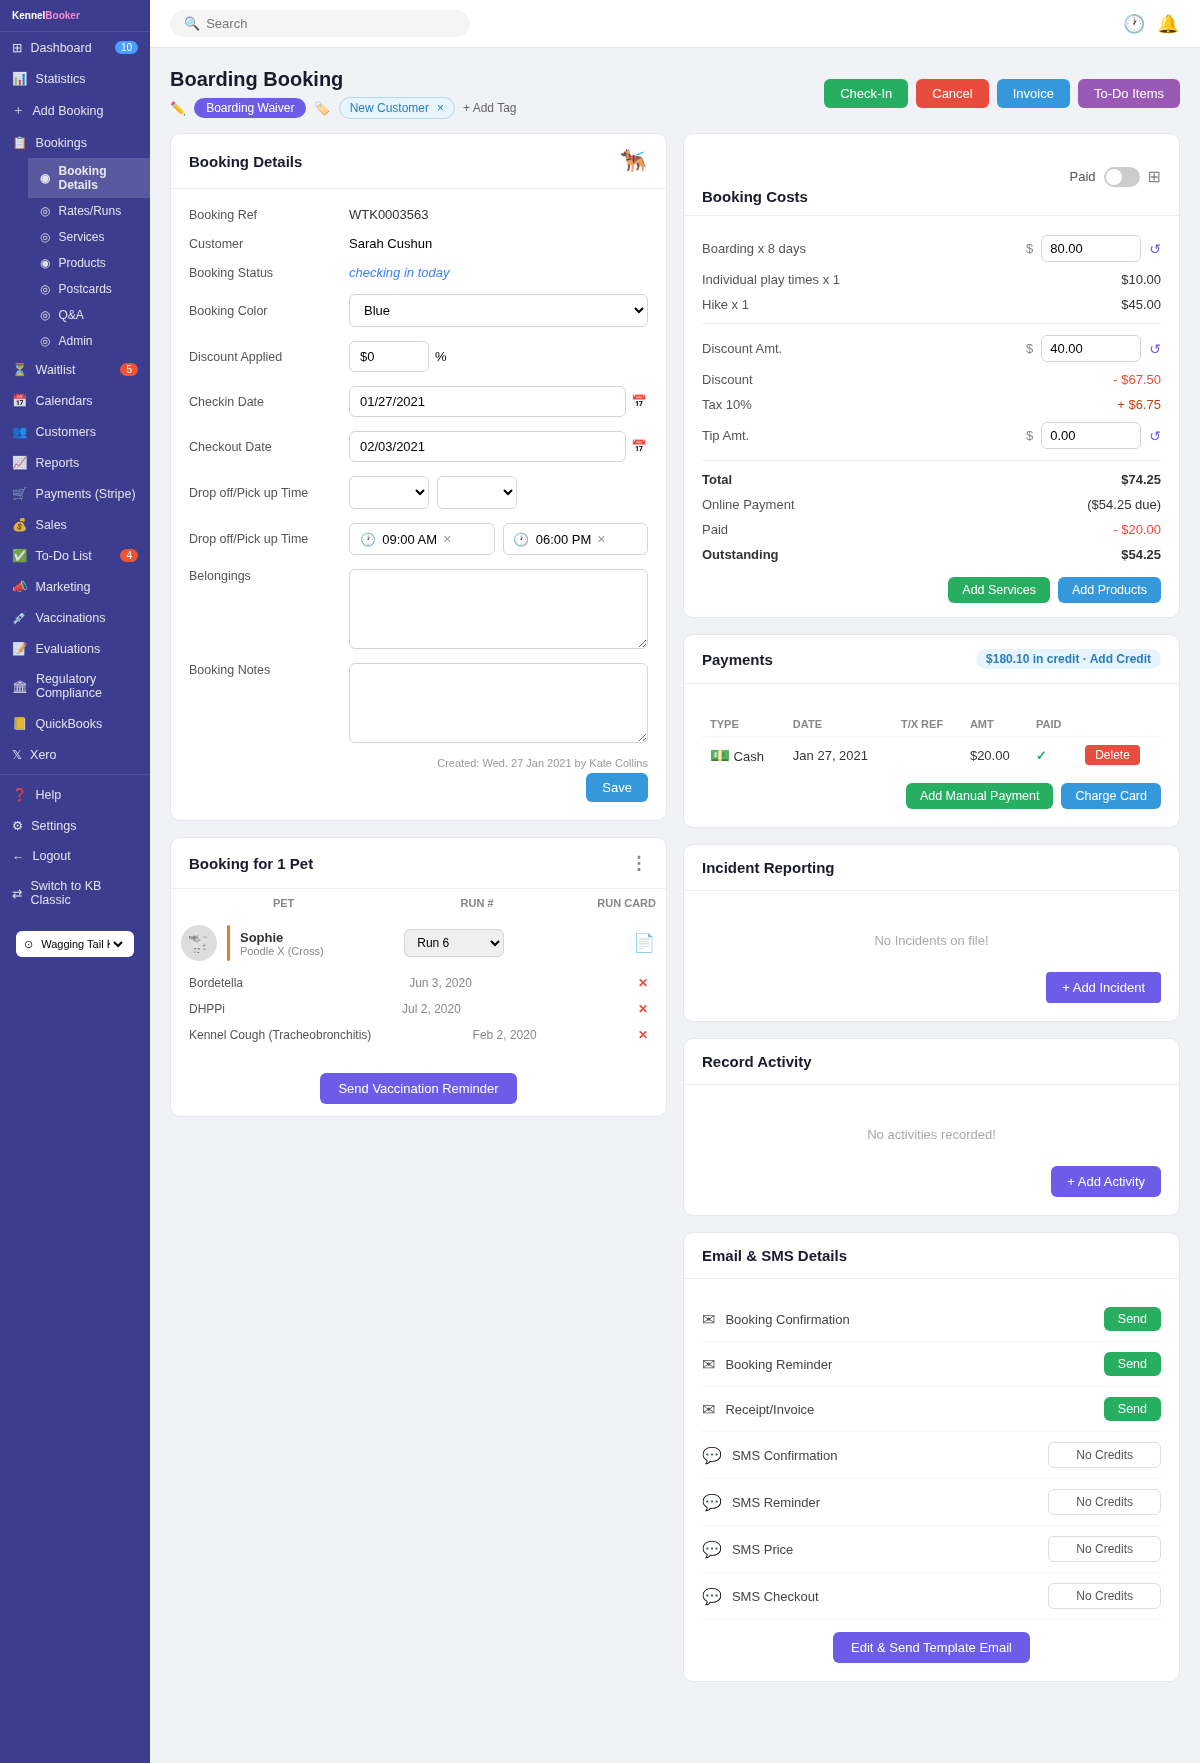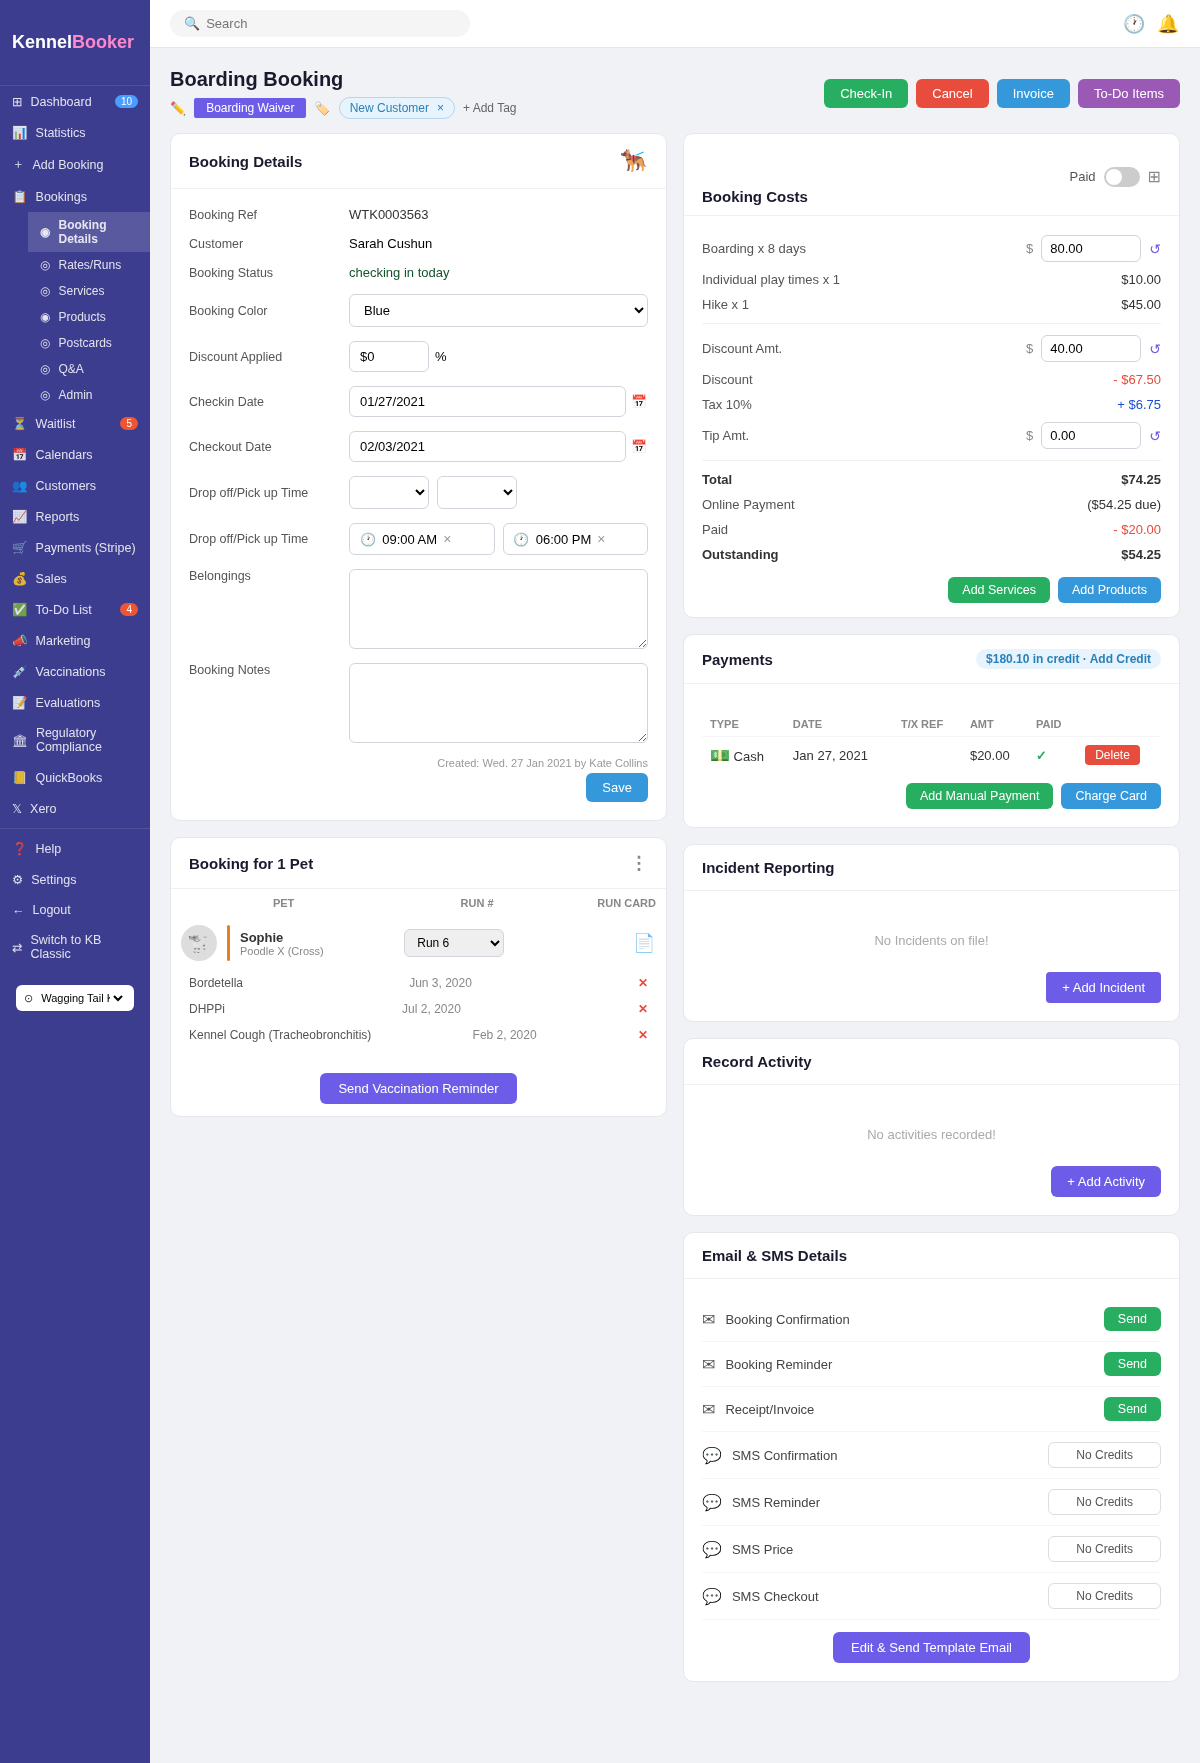--- a/index.html
+++ b/index.html
@@ -1,20 +1,20 @@
 <!DOCTYPE html>
 <html><head>
   <meta charset="utf-8">
   <style>
     * { box-sizing: border-box; margin: 0; padding: 0; }
     body { font-family: -apple-system, BlinkMacSystemFont, 'Segoe UI', sans-serif; font-size: 13px; background: #f0f2f5; display: flex; height: 100vh; overflow: hidden; }
 
     
     .sidebar { width: 150px; background: #3d3d8f; color: #fff; display: flex; flex-direction: column; height: 100vh; overflow-y: auto; flex-shrink: 0; }
-    .sidebar-logo { padding: 32px 12px; font-size: 18px; font-weight: bold; color: #fff; border-bottom: 1px solid rgba(255,255,255,0.1); }
+    .sidebar-logo { padding: 10px 12px; font-size: 10px; font-weight: bold; color: #fff; border-bottom: 1px solid rgba(255,255,255,0.1); }
     .sidebar-logo span { color: #f8c; }
     .sidebar-item { display: flex; align-items: center; padding: 8px 12px; cursor: pointer; font-size: 12.5px; color: rgba(255,255,255,0.85); gap: 8px; position: relative; }
     .sidebar-item.active { background: rgba(255,255,255,0.15); font-weight: 600; }
     .sidebar-item .badge { background: #e53; color: #fff; border-radius: 10px; padding: 1px 6px; font-size: 10px; margin-left: auto; }
     .sidebar-item .badge.blue { background: #4a9eff; }
     .sidebar-sub { padding-left: 28px; }
     .sidebar-sub .sidebar-item { font-size: 12px; padding: 6px 12px; }
     .sidebar-divider { border-bottom: 1px solid rgba(255,255,255,0.1); margin: 4px 0; }
     .sidebar-kennel { margin: 8px; background: #fff; border-radius: 6px; padding: 6px 8px; color: #333; font-size: 11px; display: flex; align-items: center; gap: 4px; }
     .sidebar-kennel select { border: none; font-size: 11px; background: transparent; width: 100%; }
@@ -25,21 +25,21 @@
     .search-box { display: flex; align-items: center; background: #f5f5f5; border-radius: 20px; padding: 6px 14px; gap: 6px; flex: 1; max-width: 300px; }
     .search-box input { border: none; background: transparent; outline: none; font-size: 13px; color: #666; width: 100%; }
     .topbar-right { margin-left: auto; display: flex; align-items: center; gap: 12px; }
 
     .content { flex: 1; overflow-y: auto; padding: 20px; }
 
     
     .page-header { display: flex; align-items: center; justify-content: space-between; margin-bottom: 14px; }
     .page-title { font-size: 20px; font-weight: 700; color: #1a1a2e; }
     .page-tags { display: flex; align-items: center; gap: 8px; margin-top: 6px; }
-    .tag-boarding { background: #6c5ce7; color: #fff; border-radius: 2px; padding: 3px 12px; font-size: 12px; display: flex; align-items: center; gap: 4px; }
+    .tag-boarding { background: #6c5ce7; color: #fff; border-radius: 10px; padding: 3px 12px; font-size: 12px; display: flex; align-items: center; gap: 4px; }
     .tag-new-customer { background: #e8f4fd; color: #2980b9; border-radius: 14px; padding: 3px 10px; font-size: 12px; border: 1px solid #b3d7f0; display: flex; align-items: center; gap: 4px; }
     .tag-add { color: #666; font-size: 12px; cursor: pointer; }
     .header-actions { display: flex; gap: 8px; }
     .btn { padding: 7px 16px; border-radius: 6px; font-size: 13px; font-weight: 500; cursor: pointer; border: none; }
     .btn-green { background: #27ae60; color: #fff; }
     .btn-red { background: #e74c3c; color: #fff; }
     .btn-blue { background: #3498db; color: #fff; }
     .btn-purple { background: #9b59b6; color: #fff; }
 
     
@@ -49,21 +49,21 @@
     .card { background: #fff; border-radius: 10px; border: 1px solid #e5e7eb; margin-bottom: 16px; overflow: hidden; }
     .card-header { padding: 14px 18px; border-bottom: 1px solid #f0f0f0; font-size: 15px; font-weight: 600; color: #1a1a2e; display: flex; align-items: center; justify-content: space-between; }
     .card-body { padding: 18px; }
 
     
     .form-row { display: flex; align-items: center; margin-bottom: 14px; }
     .form-label { width: 160px; font-size: 12.5px; color: #555; flex-shrink: 0; }
     .form-value { flex: 1; }
     .form-input { border: 1px solid #d1d5db; border-radius: 6px; padding: 7px 10px; font-size: 13px; width: 100%; outline: none; }
     .form-select { border: 1px solid #d1d5db; border-radius: 6px; padding: 7px 10px; font-size: 13px; width: 100%; background: #fff; }
-    .status-checkin { color: #14532d; font-weight: 500; font-size: 13px; }
+    .status-checkin { color: #3b82f6; font-weight: 500; font-size: 13px; font-style: italic; }
     .booking-ref { font-weight: 500; color: #333; }
     .time-row { display: flex; gap: 8px; align-items: center; }
     .time-input { border: 1px solid #d1d5db; border-radius: 6px; padding: 7px 10px; font-size: 13px; flex: 1; display: flex; align-items: center; gap: 6px; }
     .time-x { cursor: pointer; color: #999; font-size: 14px; }
     textarea.form-input { height: 80px; resize: vertical; }
     .textarea-belongings { height: 70px; }
     .created-info { font-size: 11px; color: #999; text-align: right; margin-top: 8px; }
     .save-row { display: flex; justify-content: flex-end; padding-top: 4px; }
 
     
@@ -73,21 +73,21 @@
     .costs-input-row { display: flex; align-items: center; gap: 8px; }
     .costs-input { border: 1px solid #d1d5db; border-radius: 6px; padding: 5px 8px; width: 100px; font-size: 13px; }
     .costs-refresh { color: #6c5ce7; cursor: pointer; font-size: 14px; }
     .costs-divider { border: none; border-top: 1px solid #f0f0f0; margin: 6px 0; }
     .costs-total { font-weight: 600; color: #333; }
     .paid-toggle { display: flex; align-items: center; gap: 8px; }
     .toggle-switch { width: 36px; height: 20px; background: #ccc; border-radius: 10px; position: relative; cursor: pointer; }
     .toggle-switch.off .toggle-knob { left: 2px; }
     .toggle-knob { position: absolute; top: 2px; width: 16px; height: 16px; background: #fff; border-radius: 50%; transition: left 0.2s; left: 18px; }
     .costs-negative { color: #e74c3c; }
-    .costs-positive { color: #1d4ed8; margin-left: 35px; }
+    .costs-positive { color: #c2410c; margin-left: 35px; }
     .add-btn-row { display: flex; gap: 8px; justify-content: flex-end; padding-top: 10px; }
     .btn-sm { padding: 6px 14px; font-size: 12.5px; border-radius: 6px; cursor: pointer; border: none; font-weight: 500; }
     .btn-sm-green { background: #27ae60; color: #fff; }
     .btn-sm-blue { background: #3498db; color: #fff; }
     .paid-label { font-size: 13px; font-weight: 500; color: #555; }
 
     
     .credit-badge { background: #e8f4fd; color: #2980b9; border-radius: 14px; padding: 3px 10px; font-size: 12px; }
     .payments-table { width: 100%; border-collapse: collapse; margin: 10px 0; }
     .payments-table th { font-size: 11px; color: #888; font-weight: 600; text-transform: uppercase; padding: 6px 8px; text-align: left; }

